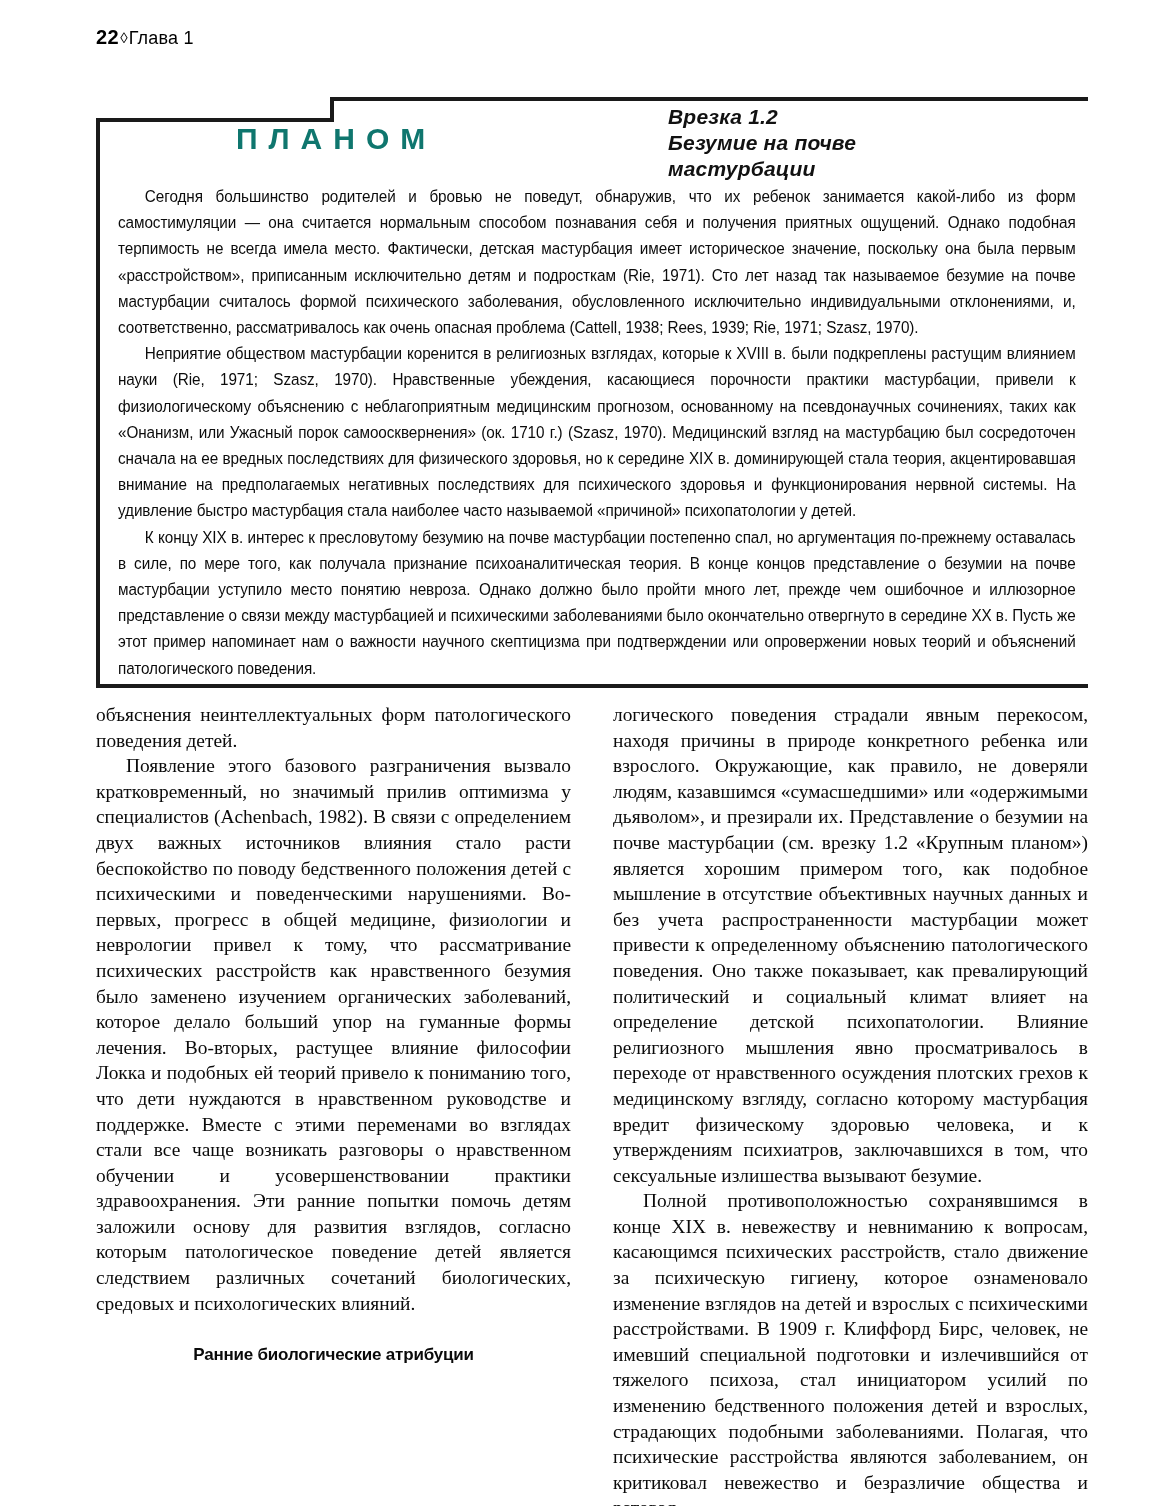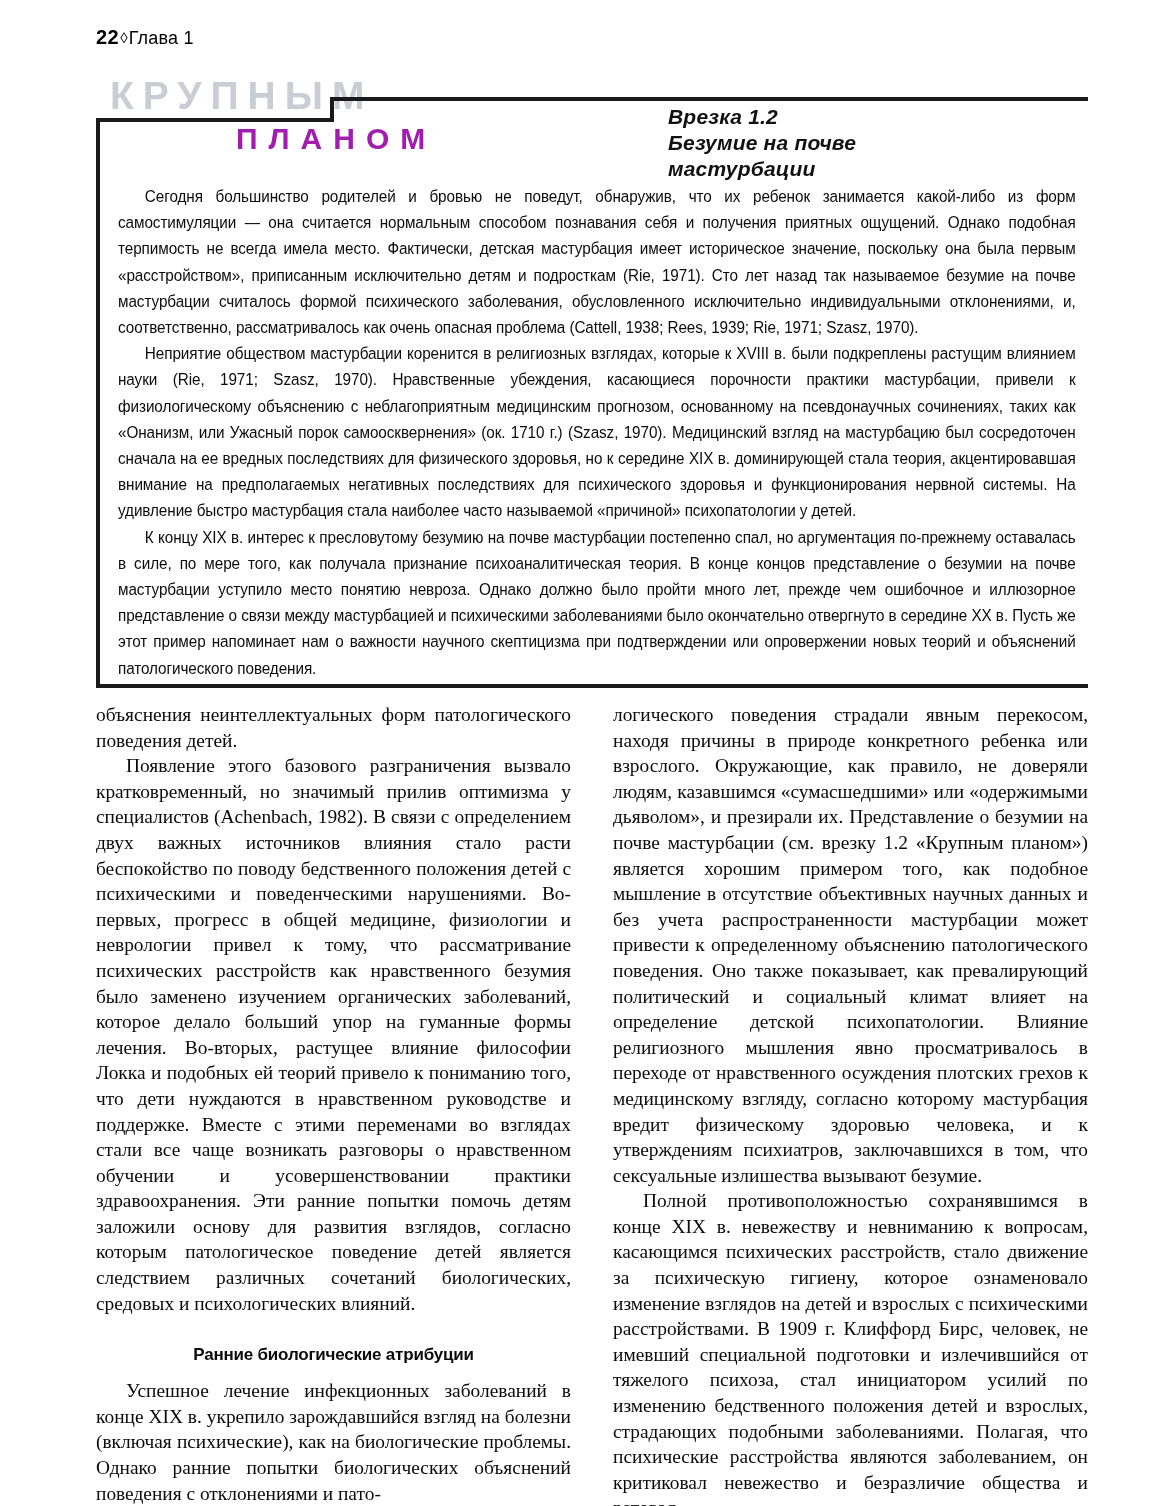--- a/index.html
+++ b/index.html
@@ -76,21 +76,21 @@
     line-height: 1;
   }
   .banner-word-2 {
     position: absolute;
     left: 140px;
     top: 44px;
     font-family: "Liberation Sans", "DejaVu Sans", sans-serif;
     font-weight: bold;
     font-size: 30px;
     letter-spacing: 11px;
-    color: #a21caf;
+    color: #0f766e;
     line-height: 1;
   }
 
   
   .rule-top {
     position: absolute;
     left: 234px;
     top: 17px;
     width: 758px;
     height: 4px;
@@ -207,21 +207,20 @@
 
   <div class="running-head">
     <span class="folio">22</span>
     <span class="rh-diamond">◊</span>
     <span class="rh-chapter">Глава 1</span>
   </div>
 
   <div class="feature-box">
 
     <div class="box-banner">
-      <div class="banner-word-1">КРУПНЫМ</div>
       <div class="banner-word-2">ПЛАНОМ</div>
 
       <div class="box-title">
         <span class="t-line">Врезка  1.2</span>
         <span class="t-line">Безумие на почве</span>
         <span class="t-line">мастурбации</span>
       </div>
     </div>
 
     <div class="rule-top"></div>
@@ -236,21 +235,20 @@
       <p>К концу XIX в. интерес к пресловутому безумию на почве мастурбации постепенно спал, но аргументация по-прежнему оставалась в силе, по мере того, как получала признание психоаналитическая теория. В конце концов представление о безумии на почве мастурбации уступило место понятию невроза. Однако должно было пройти много лет, прежде чем ошибочное и иллюзорное представление о связи между мастурбацией и психическими заболеваниями было окончательно отвергнуто в середине XX в. Пусть же этот пример напоминает нам о важности научного скептицизма при подтверждении или опровержении новых теорий и объяснений патологического поведения.</p>
     </div>
   </div>
 
   <div class="columns">
 
     <div class="col">
       <p class="no-indent">объяснения неинтеллектуальных форм патологического поведения детей.</p>
       <p>Появление этого базового разграничения вызвало кратковременный, но значимый прилив оптимизма у специалистов (Achenbach, 1982). В связи с определением двух важных источников влияния стало расти беспокойство по поводу бедственного положения детей с психическими и поведенческими нарушениями. Во-первых, прогресс в общей медицине, физиологии и неврологии привел к тому, что рассматривание психических расстройств как нравственного безумия было заменено изучением органических заболеваний, которое делало больший упор на гуманные формы лечения. Во-вторых, растущее влияние философии Локка и подобных ей теорий привело к пониманию того, что дети нуждаются в нравственном руководстве и поддержке. Вместе с этими переменами во взглядах стали все чаще возникать разговоры о нравственном обучении и усовершенствовании практики здравоохранения. Эти ранние попытки помочь детям заложили основу для развития взглядов, согласно которым патологическое поведение детей является следствием различных сочетаний биологических, средовых и психологических влияний.</p>
       <h2 class="section-head">Ранние биологические атрибуции</h2>
-      <p>Успешное лечение инфекционных заболеваний в конце XIX в. укрепило зарождавшийся взгляд на болезни (включая психические), как на биологические проблемы. Однако ранние попытки биологических объяснений поведения с отклонениями и пато-</p>
     </div>
 
     <div class="col">
       <p class="no-indent">логического поведения страдали явным перекосом, находя причины в природе конкретного ребенка или взрослого. Окружающие, как правило, не доверяли людям, казавшимся «сумасшедшими» или «одержимыми дьяволом», и презирали их. Представление о безумии на почве мастурбации (см. врезку 1.2 «Крупным планом») является хорошим примером того, как подобное мышление в отсутствие объективных научных данных и без учета распространенности мастурбации может привести к определенному объяснению патологического поведения. Оно также показывает, как превалирующий политический и социальный климат влияет на определение детской психопатологии. Влияние религиозного мышления явно просматривалось в переходе от нравственного осуждения плотских грехов к медицинскому взгляду, согласно которому мастурбация вредит физическому здоровью человека, и к утверждениям психиатров, заключавшихся в том, что сексуальные излишества вызывают безумие.</p>
       <p>Полной противоположностью сохранявшимся в конце XIX в. невежеству и невниманию к вопросам, касающимся психических расстройств, стало движение за психическую гигиену, которое ознаменовало изменение взглядов на детей и взрослых с психическими расстройствами. В 1909 г. Клиффорд Бирс, человек, не имевший специальной подготовки и излечившийся от тяжелого психоза, стал инициатором усилий по изменению бедственного положения детей и взрослых, страдающих подобными заболеваниями. Полагая, что психические расстройства являются заболеванием, он критиковал невежество и безразличие общества и ратовал</p>
     </div>
 
   </div>
 
 </div>

